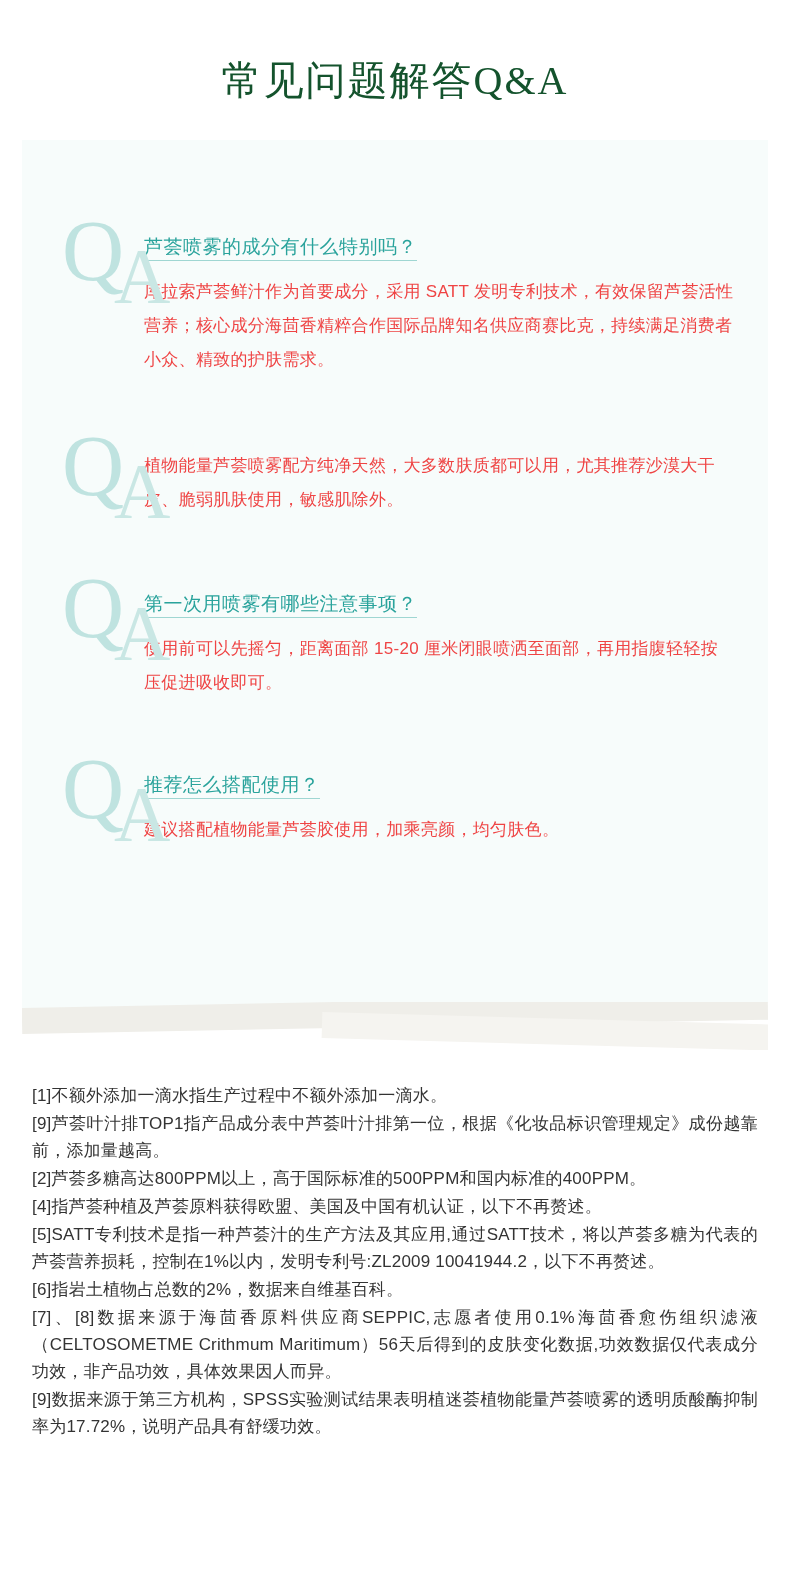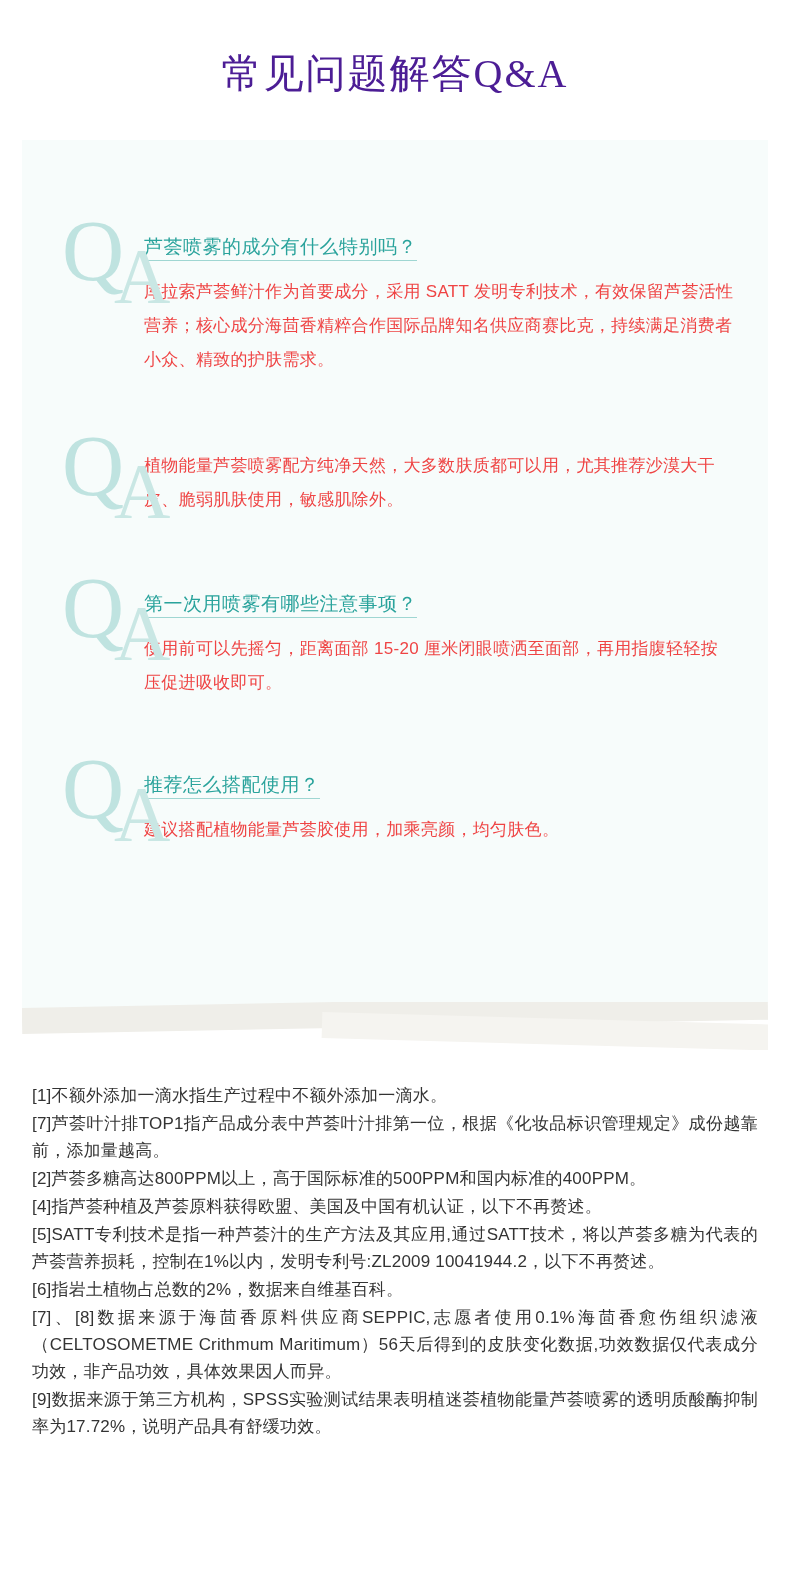--- a/index.html
+++ b/index.html
@@ -13,24 +13,24 @@
     position: relative;
     overflow: hidden;
   }
 
   
   .page-title {
     text-align: center;
     font-family: "Liberation Serif", serif;
     font-size: 40px;
     letter-spacing: 2px;
-    color: #4c1d95;
+    color: #14532d;
     padding-top: 42px;
     font-weight: normal;
-    margin: 4px;
+    margin: 11px;
   }
 
   
   .qa-panel {
     position: absolute;
     left: 22px;
     top: 140px;
     width: 746px;
     height: 880px;
     background: #f7fcfb;
@@ -161,20 +161,20 @@
 
 </div>
 
 <div class="ribbon">
   <div class="band"></div>
   <div class="band2"></div>
 </div>
 
 <div class="footnotes">
   <p>[1]不额外添加一滴水指生产过程中不额外添加一滴水。</p>
-  <p>[7]芦荟叶汁排TOP1指产品成分表中芦荟叶汁排第一位，根据《化妆品标识管理规定》成份越靠前，添加量越高。</p>
+  <p>[9]芦荟叶汁排TOP1指产品成分表中芦荟叶汁排第一位，根据《化妆品标识管理规定》成份越靠前，添加量越高。</p>
   <p>[2]芦荟多糖高达800PPM以上，高于国际标准的500PPM和国内标准的400PPM。</p>
   <p>[4]指芦荟种植及芦荟原料获得欧盟、美国及中国有机认证，以下不再赘述。</p>
   <p>[5]SATT专利技术是指一种芦荟汁的生产方法及其应用,通过SATT技术，将以芦荟多糖为代表的芦荟营养损耗，控制在1%以内，发明专利号:ZL2009 10041944.2，以下不再赘述。</p>
   <p>[6]指岩土植物占总数的2%，数据来自维基百科。</p>
   <p>[7]、[8]数据来源于海茴香原料供应商SEPPIC,志愿者使用0.1%海茴香愈伤组织滤液（CELTOSOMETME Crithmum Maritimum）56天后得到的皮肤变化数据,功效数据仅代表成分功效，非产品功效，具体效果因人而异。</p>
   <p>[9]数据来源于第三方机构，SPSS实验测试结果表明植迷荟植物能量芦荟喷雾的透明质酸酶抑制率为17.72%，说明产品具有舒缓功效。</p>
 </div>
 
 </body></html>

